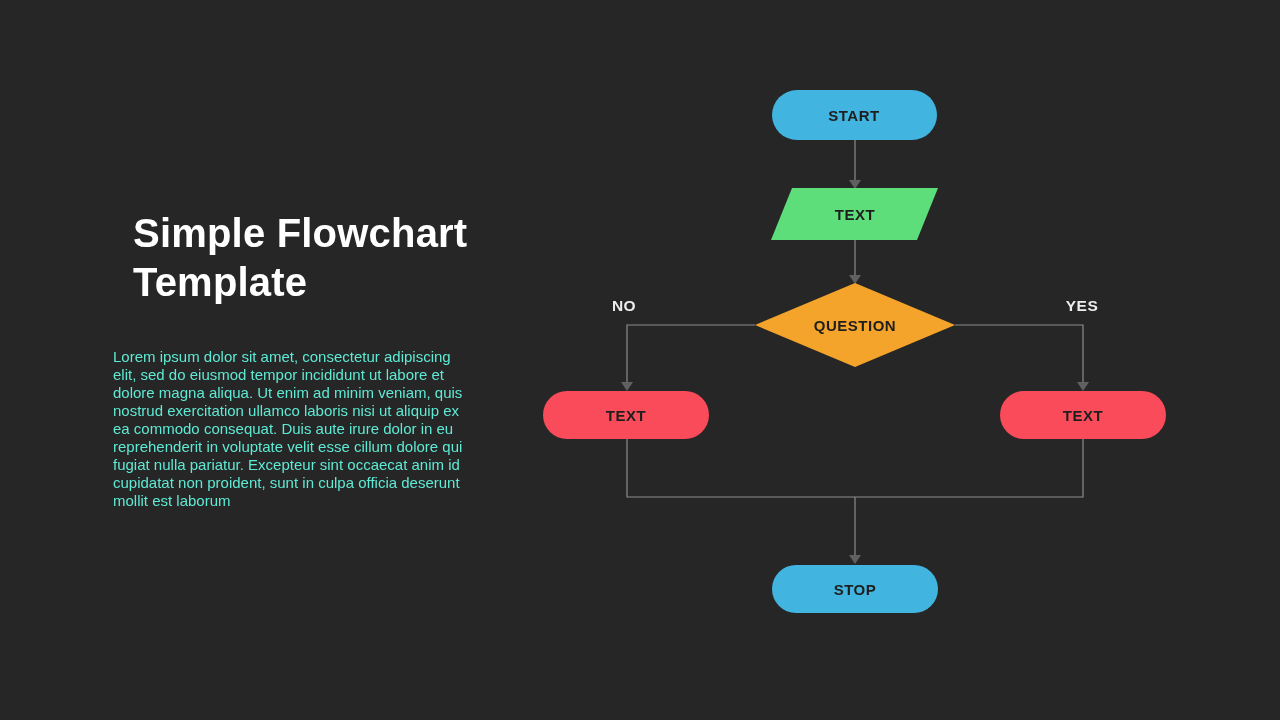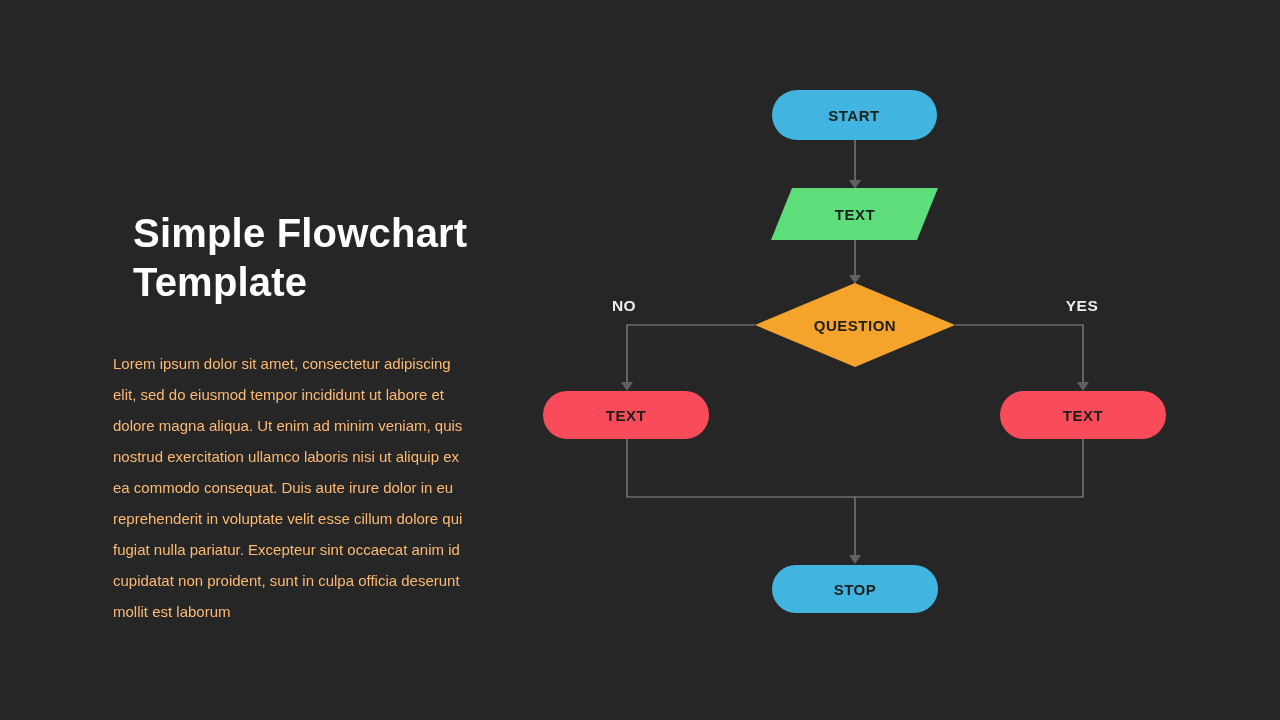--- a/index.html
+++ b/index.html
@@ -28,23 +28,23 @@
     color: #ffffff;
     letter-spacing: 0.2px;
     margin-left: 20px;
   }
   .slide-body {
     position: absolute;
     left: 113px;
     top: 333px;
     width: 353px;
     font-size: 15px;
-    line-height: 31px;
+    line-height: 18px;
     font-weight: 400;
-    color: #fdba74;
+    color: #5eead4;
   }
   .flowchart-svg {
     position: absolute;
     left: 0;
     top: 0;
     width: 1280px;
     height: 720px;
   }
   .node-label {
     font-family: "Liberation Sans", sans-serif;

